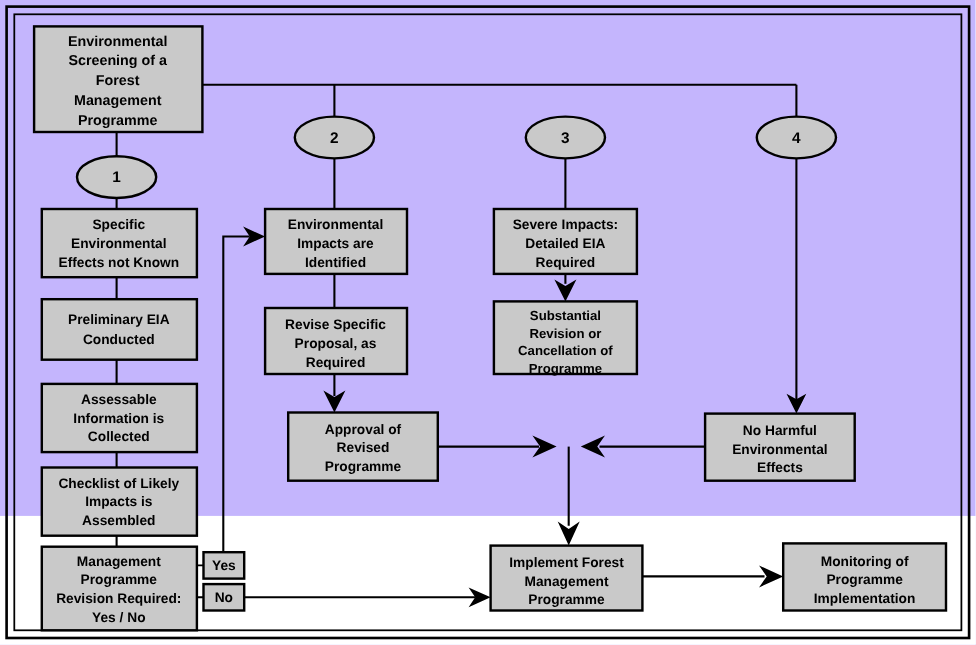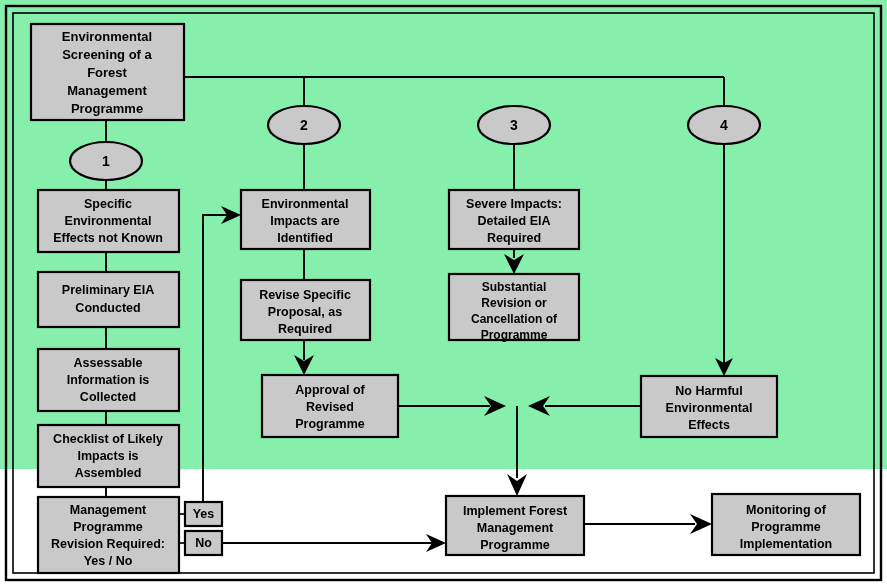--- a/index.html
+++ b/index.html
@@ -10,21 +10,21 @@
   body {
     width: 887px;
     height: 586px;
     font-family: "Liberation Sans", sans-serif;
     overflow: hidden;
   }
   #canvas {
     position: relative;
     width: 887px;
     height: 469px;
-    background: #86efac;
+    background: #c4b5fd;
   }
   svg.layer {
     position: absolute;
     left: 0;
     top: 0;
     width: 887px;
     height: 586px;
   }
   .node-text {
     font-family: "Liberation Sans", sans-serif;

